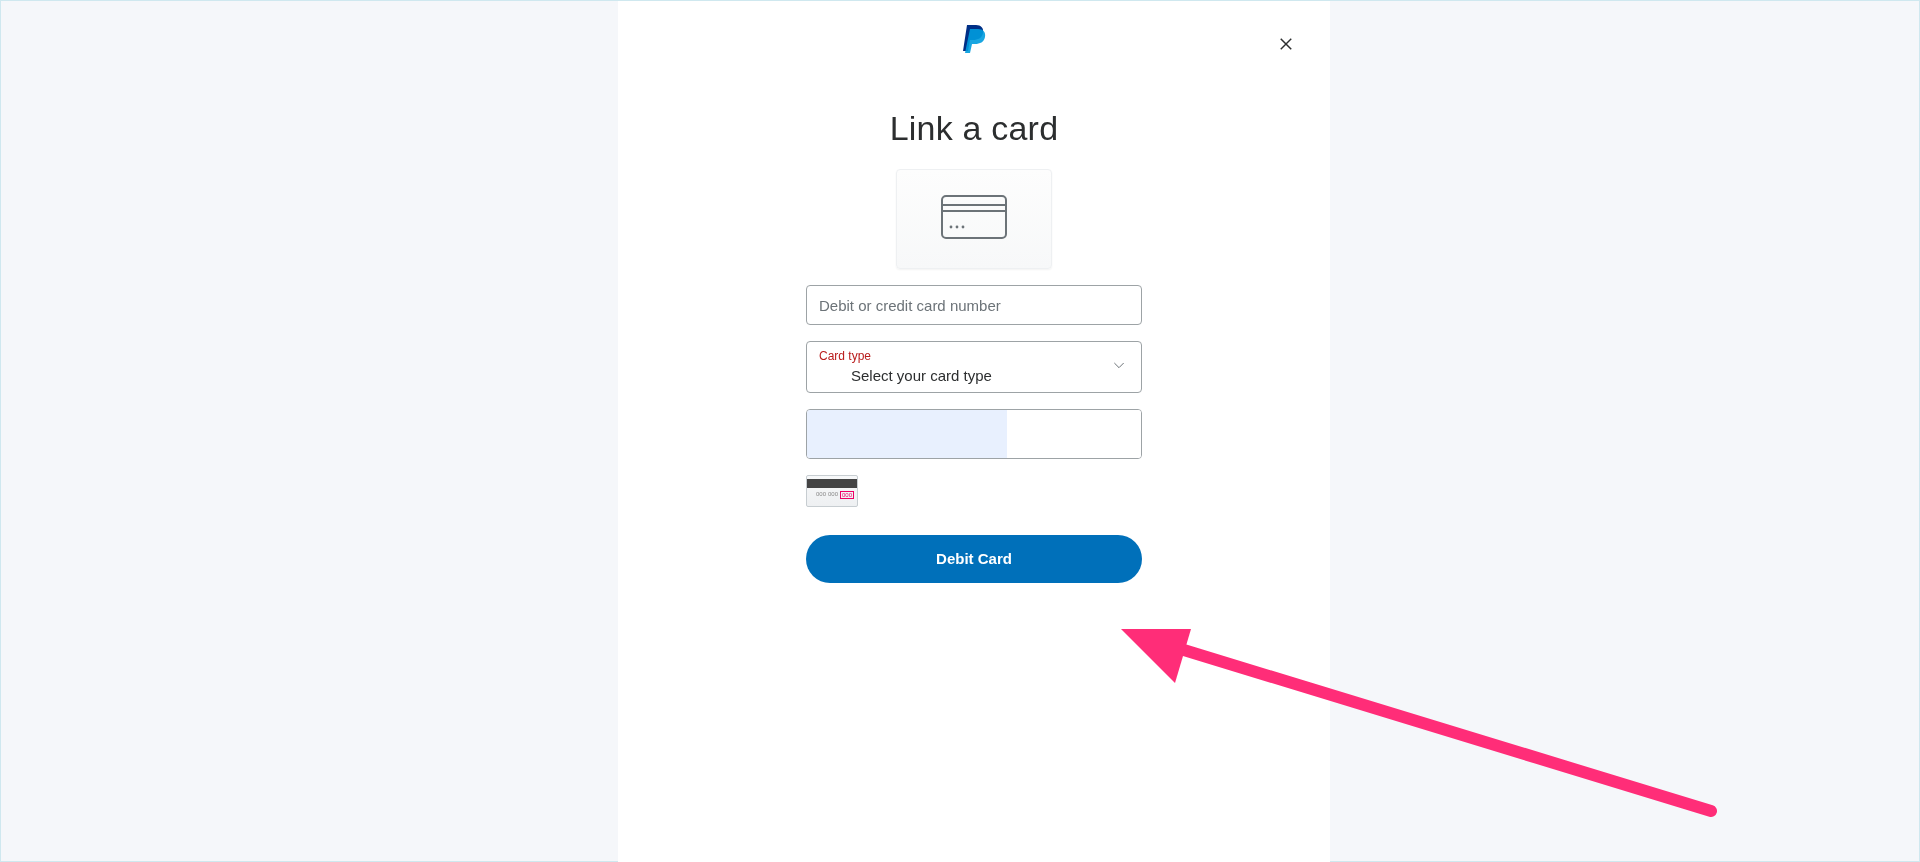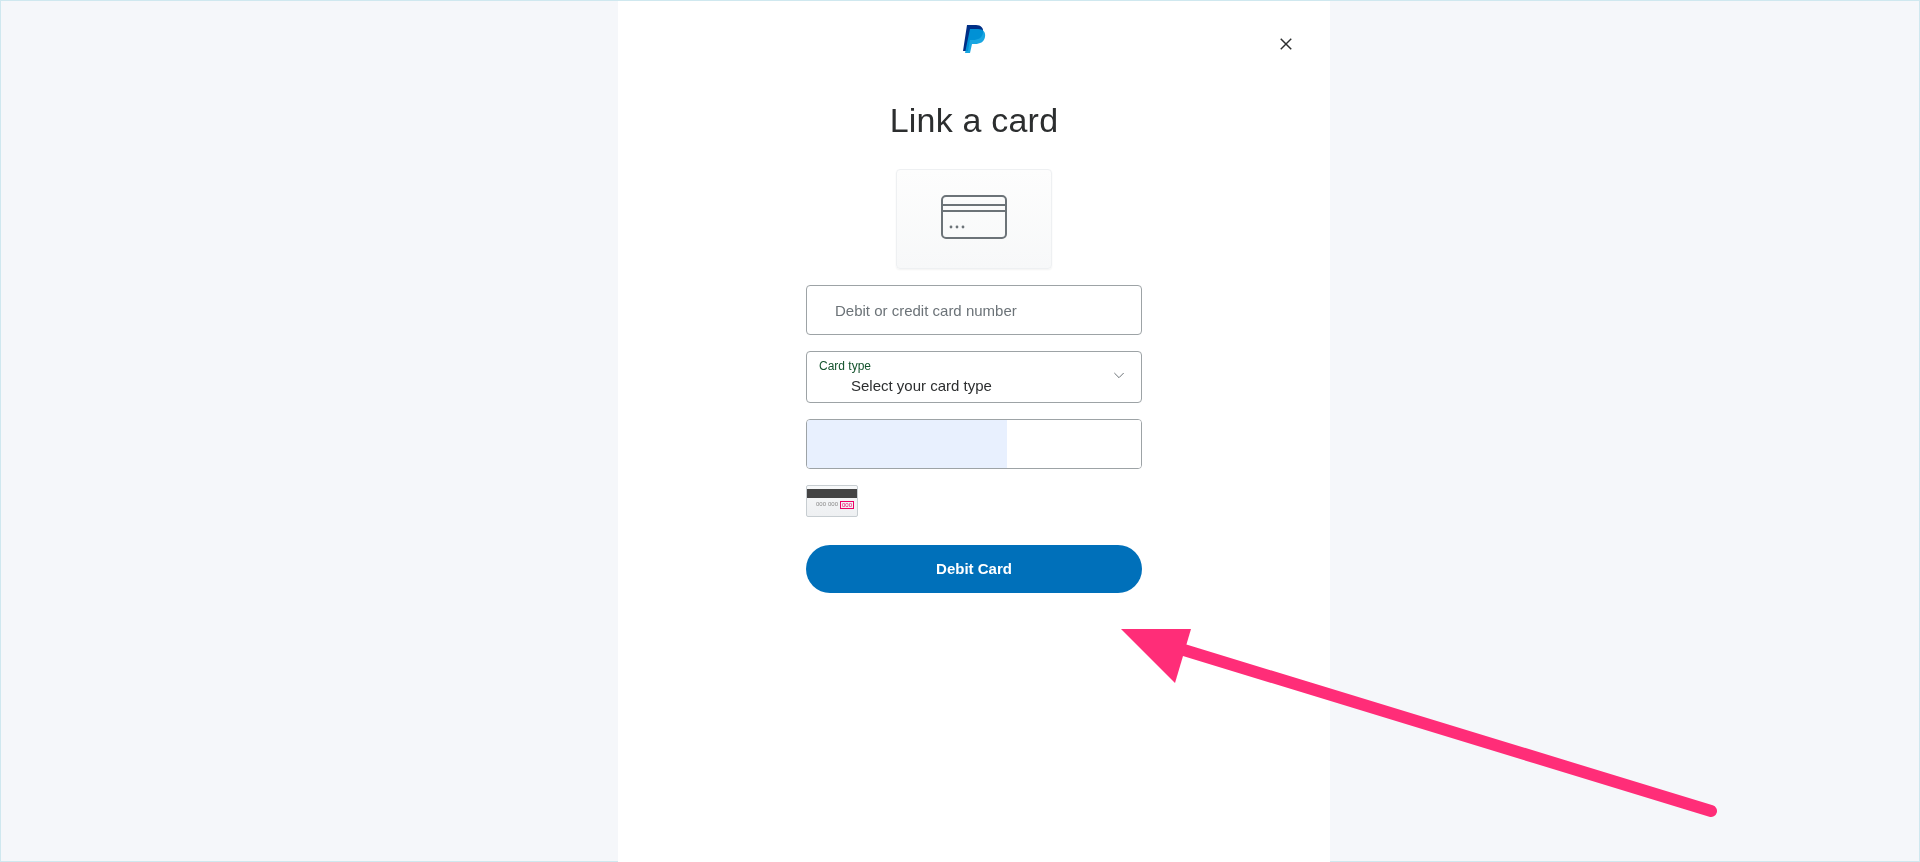--- a/index.html
+++ b/index.html
@@ -41,21 +41,21 @@
   .logo {
     position: absolute;
     top: 22px;
     left: 50%;
     transform: translateX(-50%);
     width: 26px; height: 30px;
   }
 
   .title {
     position: absolute;
-    top: 100px;
+    top: 108px;
     left: 0; right: 0;
     text-align: center;
     font-weight: 300;
     font-size: 34px;
     color: #2c2e2f;
     letter-spacing: .2px;
   }
 
   .card-hero {
     position: absolute;
@@ -80,29 +80,29 @@
 
   .field {
     width: 100%;
     border: 1px solid #9da3a6;
     border-radius: 4px;
     background: #fff;
     margin-bottom: 16px;
     position: relative;
   }
   .field.tall { padding: 8px 12px 6px; }
-  .field.simple { padding: 0 28px; height: 50px; display:flex; align-items:center; }
+  .field.simple { padding: 0 12px; height: 40px; display:flex; align-items:center; }
   .field.simple input {
     width: 100%; border: 0; outline: 0;
     font-size: 15px; color:#2c2e2f;
     background: transparent;
   }
   .field.simple input::placeholder { color:#6c7378; }
 
-  .floating-label { font-size: 12px; color:#14532d; line-height:1; margin-bottom:4px; display:block; }
+  .floating-label { font-size: 12px; color:#b91c1c; line-height:1; margin-bottom:4px; display:block; }
   .select-value { font-size: 15px; color:#2c2e2f; line-height:1.3;margin-left:32px; }
   .chevron {
     position: absolute; right: 14px; top: 50%; transform: translateY(-50%);
     color: #6c7378;
   }
   
   .expiry-field {
     height: 50px; margin-bottom:16px;
     border: 1px solid #9da3a6; border-radius:4px;
     display:flex; overflow:hidden;

